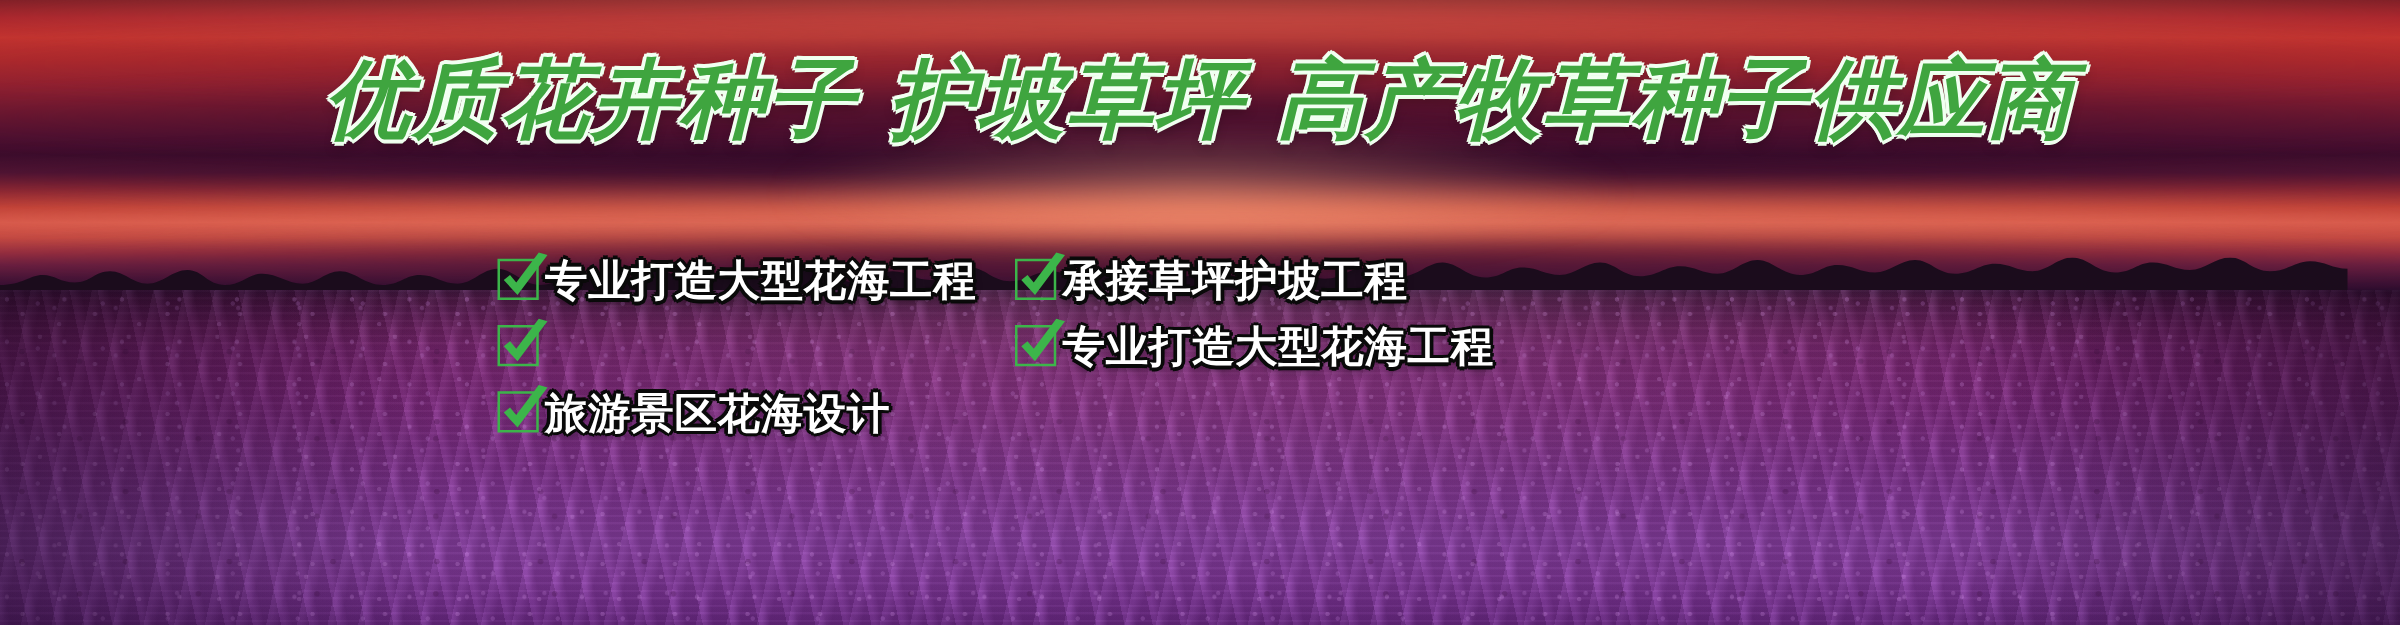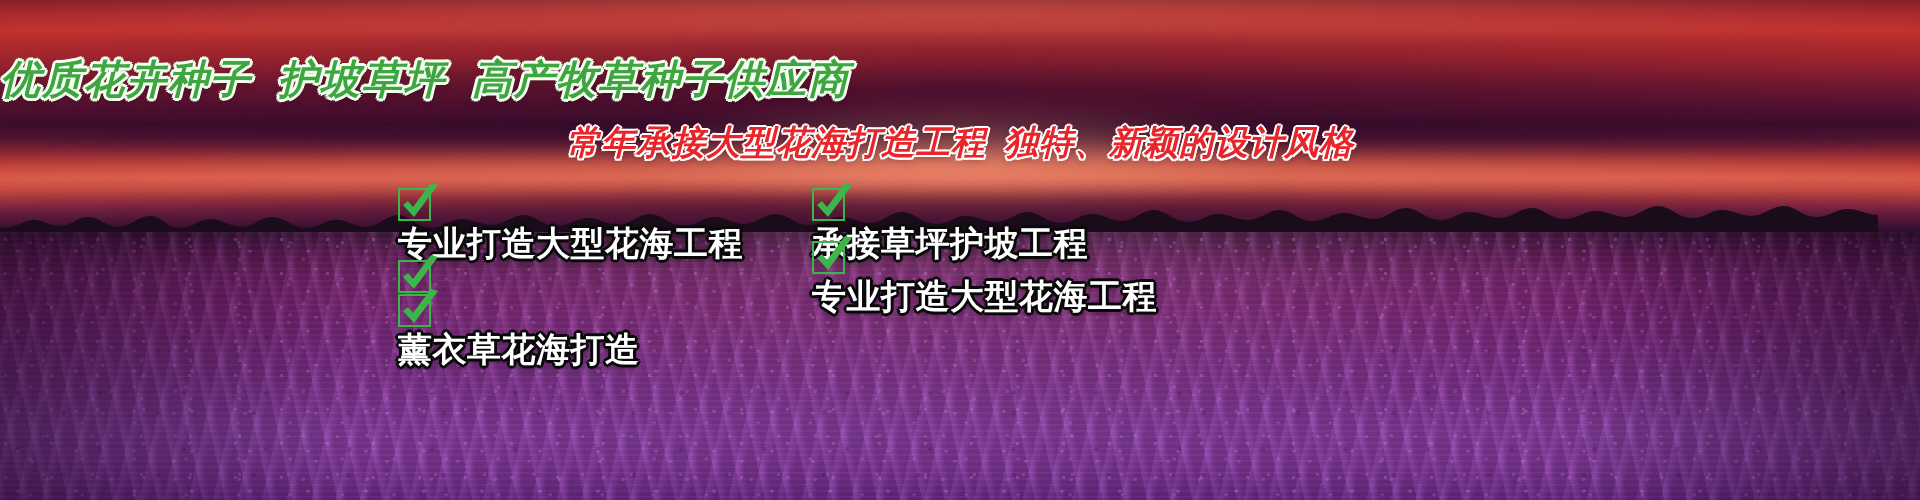--- a/index.html
+++ b/index.html
@@ -137,23 +137,24 @@
     position:absolute; left:0; top:0; width:1920px; height:268px;
     background:
       radial-gradient(ellipse at 50% 0%, rgba(255,190,220,.13), rgba(0,0,0,0) 55%),
       linear-gradient(to right, rgba(20,4,24,.45), rgba(0,0,0,0) 18%, rgba(0,0,0,0) 82%, rgba(20,4,24,.45));
   }
 
   
   .headline {
     position:absolute;
     left:0; top:47px; width:1920px;
+    text-align:center;
     font-family:"Liberation Serif", serif;
     font-weight:bold;
-    font-size:40px;
+    font-size:69px;
     line-height:66px;
     letter-spacing:2px;
     color:#3fa53f;
     font-style:italic;
     white-space:nowrap;
     text-shadow:
       -2px -2px 0 #f2fff2,  2px -2px 0 #f2fff2,
       -2px  2px 0 #f2fff2,  2px  2px 0 #f2fff2,
       -3px  0   0 #eaffea,  3px  0   0 #eaffea,
        0   -3px 0 #eaffea,  0    3px 0 #eaffea,
@@ -187,22 +188,22 @@
     position:absolute;
     left:398px; top:198px;
     width:760px;
     display:grid;
     grid-template-columns:414px 346px;
     grid-auto-rows:53px;
     align-items:center;
   }
   .feature {
     display:flex;
+    align-items:center;
     gap:1px;
-    flex-direction:column;
   }
   .chk {
     position:relative;
     flex:0 0 auto;
     width:37px; height:35px;
   }
   .chk .box {
     position:absolute; left:0; top:0;
     width:33px; height:33px;
     border:2px solid #3cb54a;
@@ -255,23 +256,20 @@
     <div class="furrows"></div>
     <div class="furrows2"></div>
     <div class="speckle"></div>
     <div class="field-vignette"></div>
   </div>
 
   <div class="headline">
     <span>优质花卉种子</span><span class="gap"></span><span>护坡草坪</span><span class="gap"></span><span>高产牧草种子供应商</span>
   </div>
 
-  <div class="subtitle">
-    <span>常年承接大型花海打造工程</span><span class="gap"></span><span>独特、新颖的设计风格</span>
-  </div>
 
   <div class="features">
 
     <div class="feature">
       <span class="chk">
         <span class="box"></span>
         <svg viewBox="0 0 46 46" aria-hidden="true">
             <path d="M6 24 L17 36 L41 4 L34 2 L16 26 L11 20 Z" fill="#3cb54a"></path>
           </svg>
       </span>
@@ -308,17 +306,17 @@
       <span class="feature-label">专业打造大型花海工程</span>
     </div>
 
     <div class="feature">
       <span class="chk">
         <span class="box"></span>
         <svg viewBox="0 0 46 46" aria-hidden="true">
             <path d="M6 24 L17 36 L41 4 L34 2 L16 26 L11 20 Z" fill="#3cb54a"></path>
           </svg>
       </span>
-      <span class="feature-label">薰衣草花海打造</span>
+      <span class="feature-label">旅游景区花海设计</span>
     </div>
 
   </div>
 </div>
 
 </body></html>

